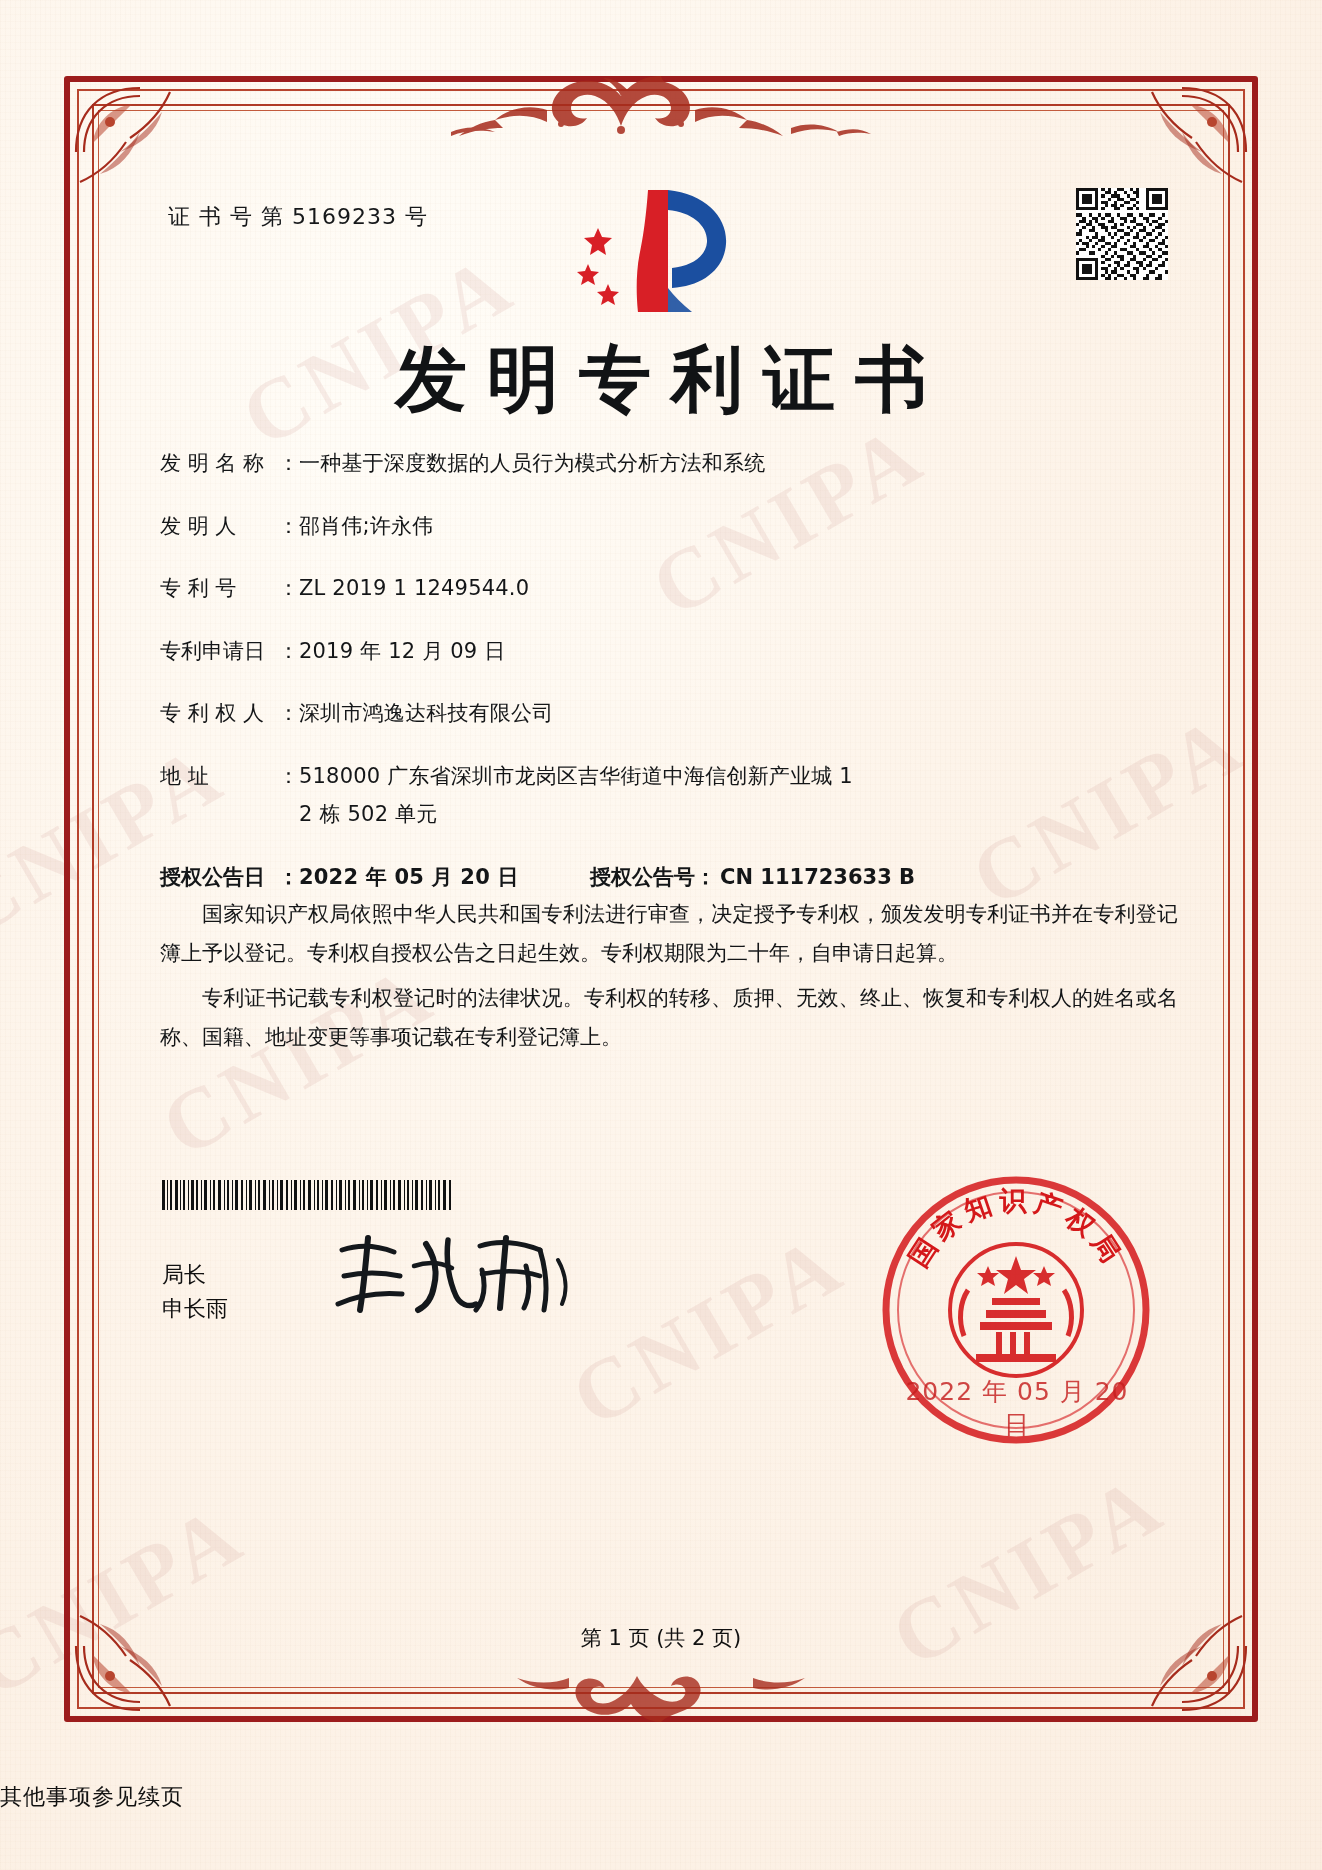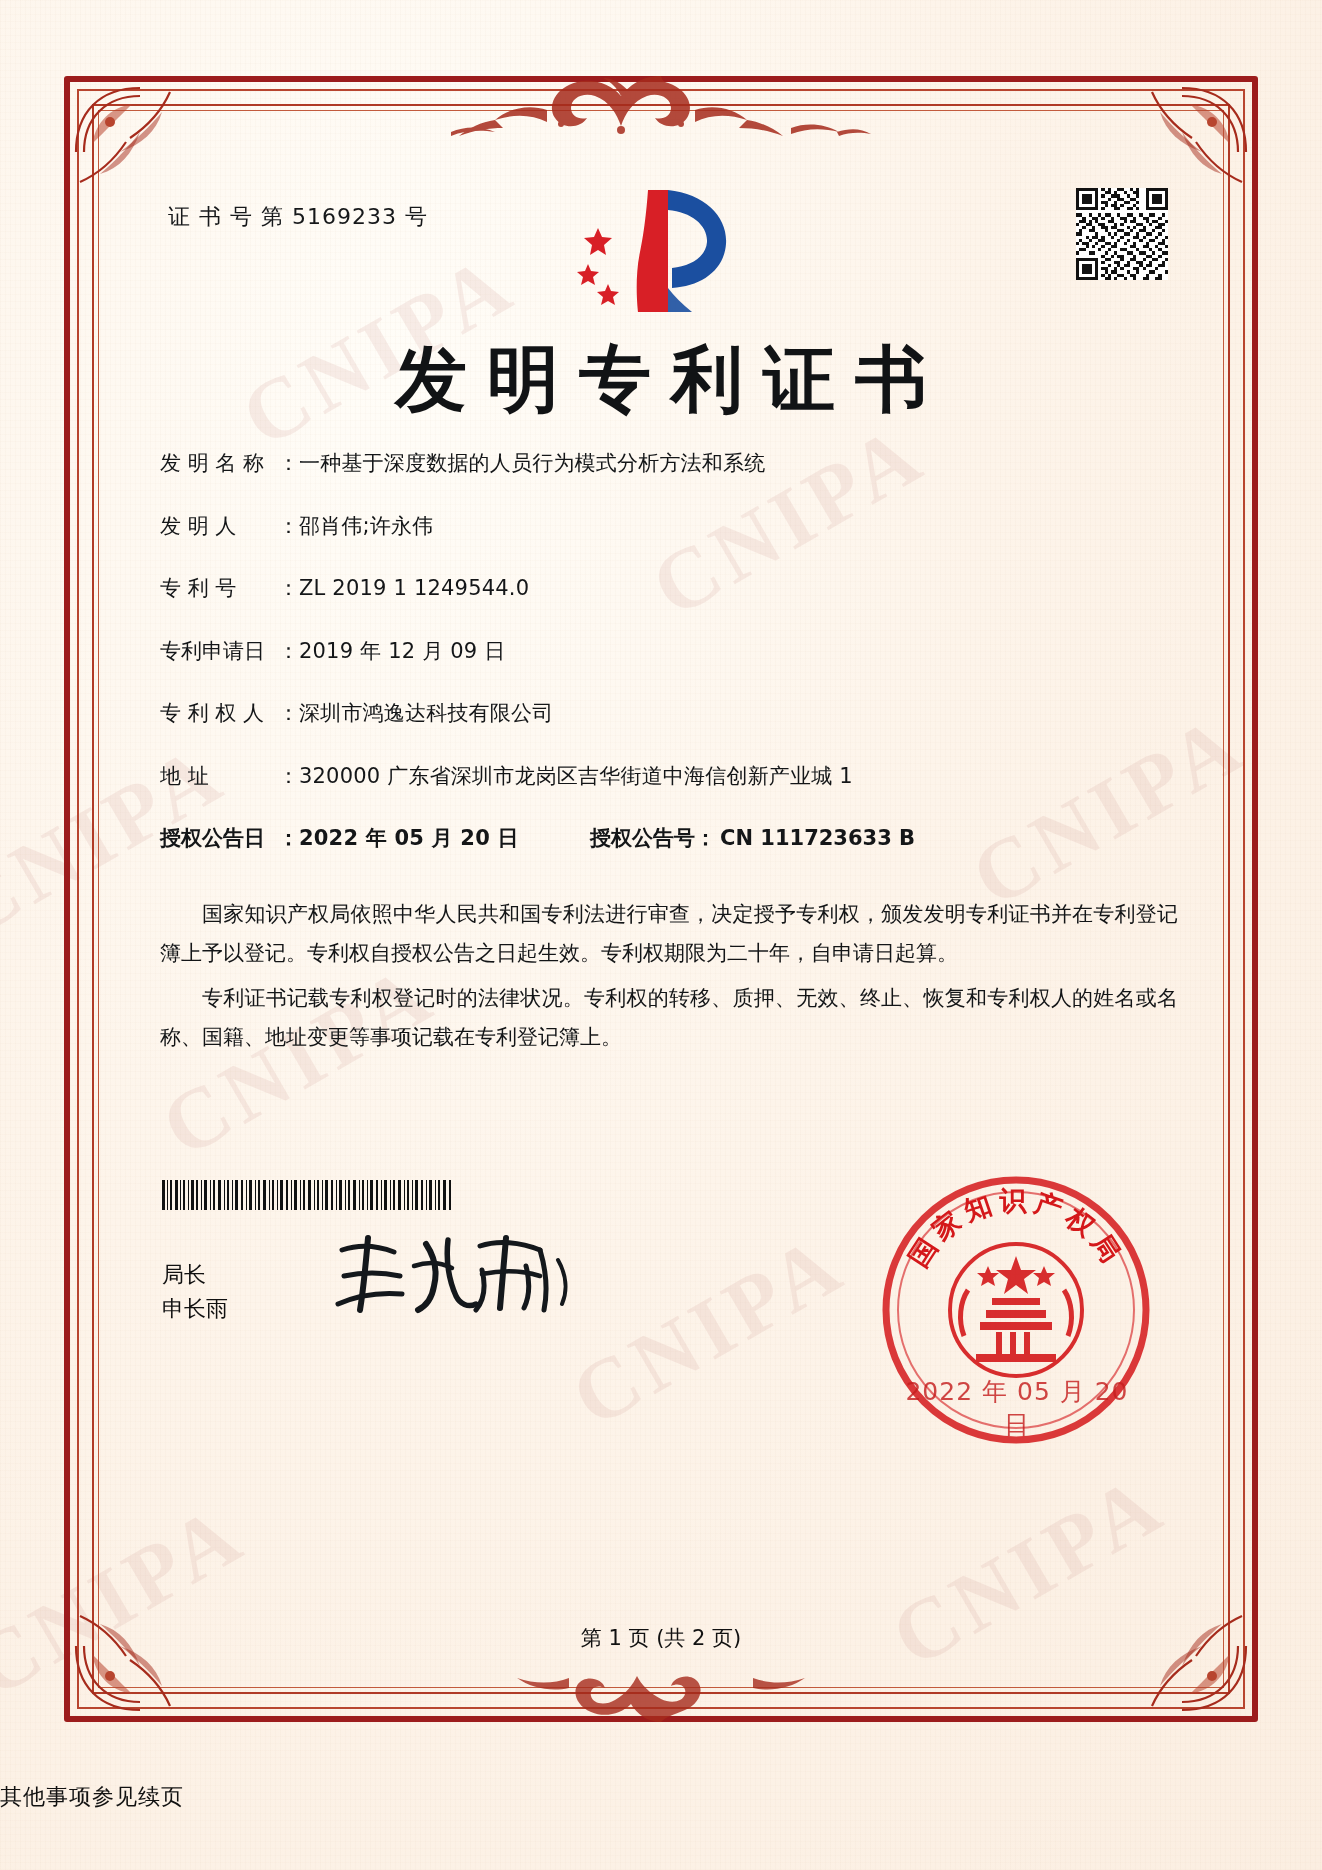--- a/index.html
+++ b/index.html
@@ -633,21 +633,22 @@
       <div class="field-row">
         <span class="field-label">专 利 权 人</span>
         <span class="field-colon">：</span>
         <span class="field-value">深圳市鸿逸达科技有限公司</span>
       </div>
 
       <div class="field-row">
         <span class="field-label">地        址</span>
         <span class="field-colon">：</span>
         <span class="field-value">
-          <span>320000 广东省深圳市龙岗区吉华街道中海信创新产业城 1</span>
+          <span>518000 广东省深圳市龙岗区吉华街道中海信创新产业城 1</span>
+          <span class="line2">2 栋 502 单元</span>
         </span>
       </div>
 
       <div class="row-inline">
         <span class="pub-left">
           <span class="field-label wide">授权公告日</span>
           <span class="field-colon">：</span>
           <span class="field-value">2022 年 05 月 20 日</span>
         </span>
         <span class="pub-right">

